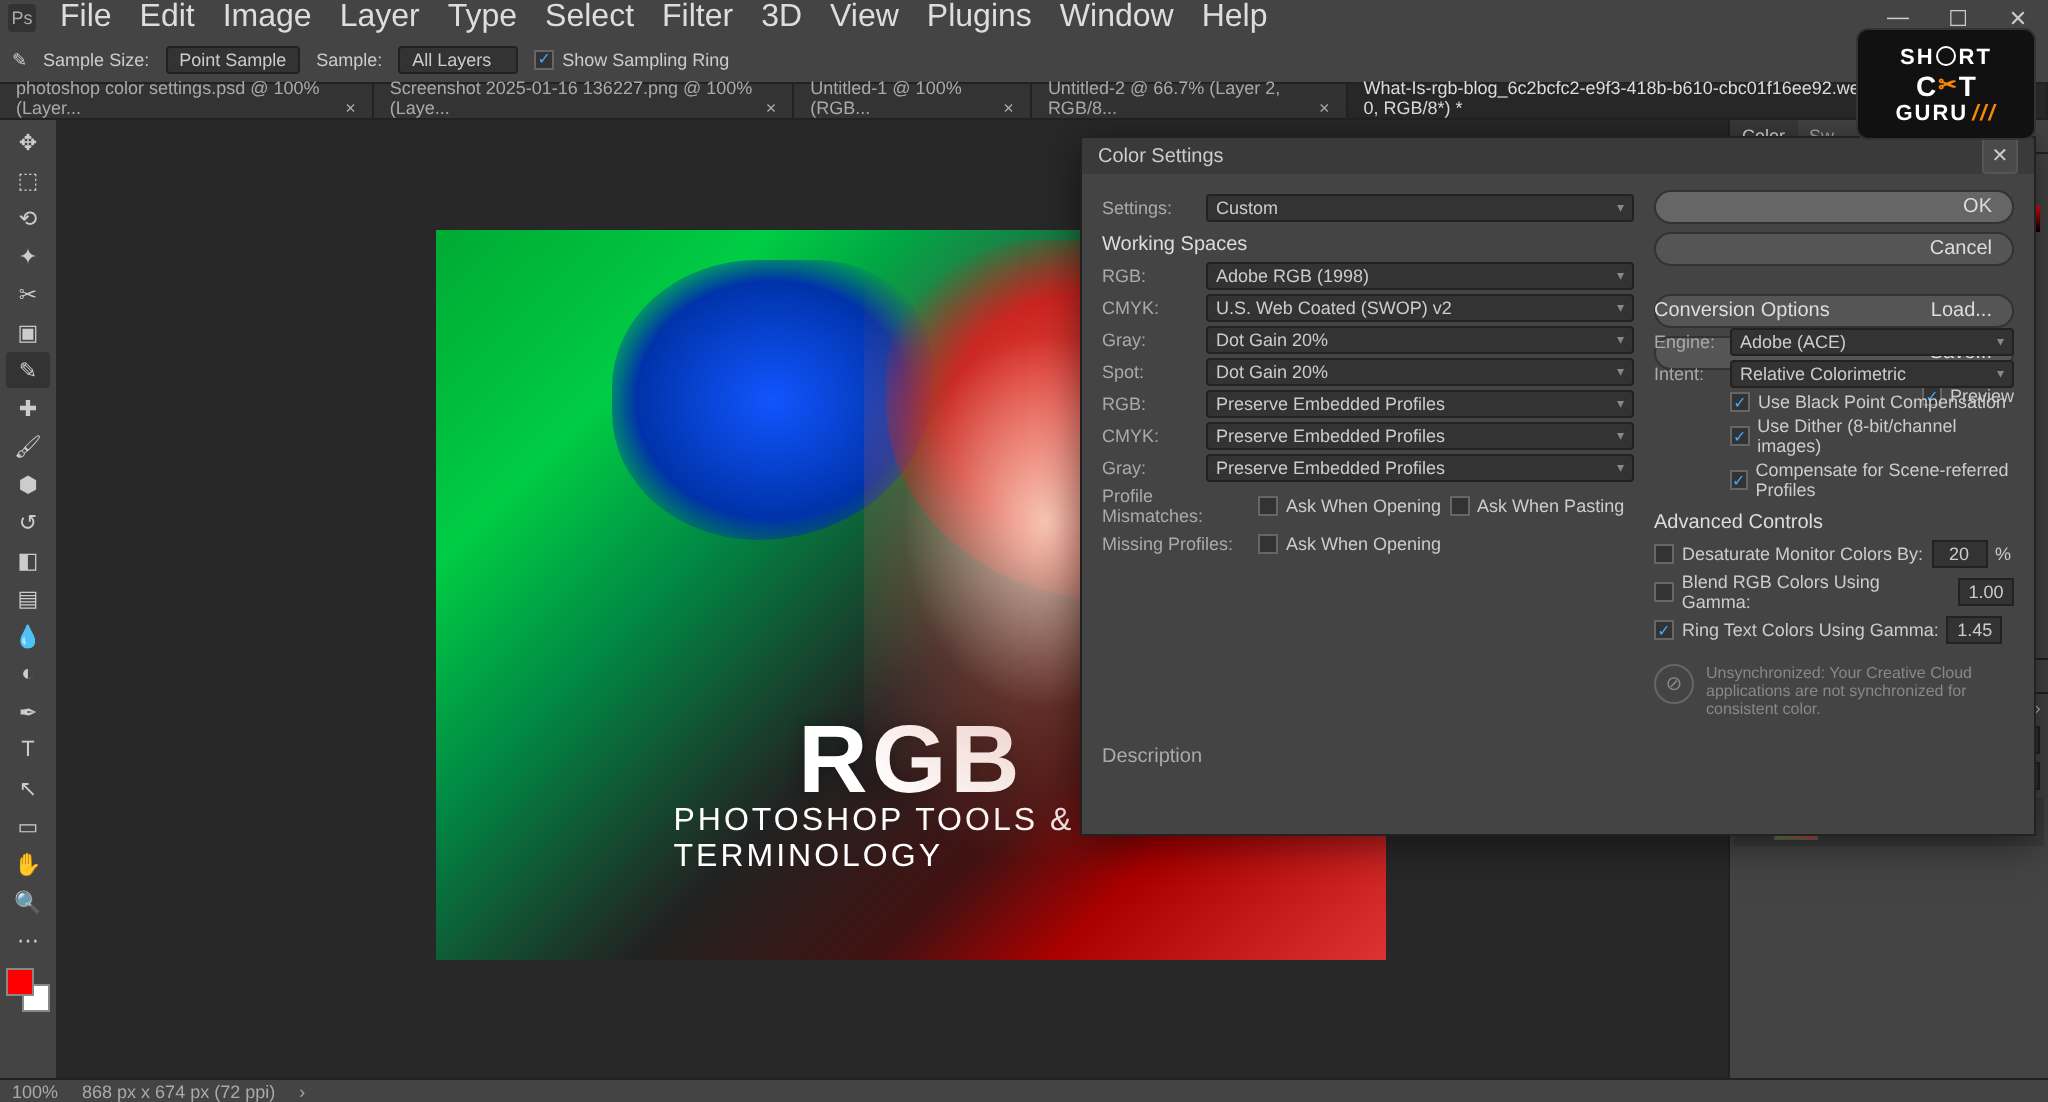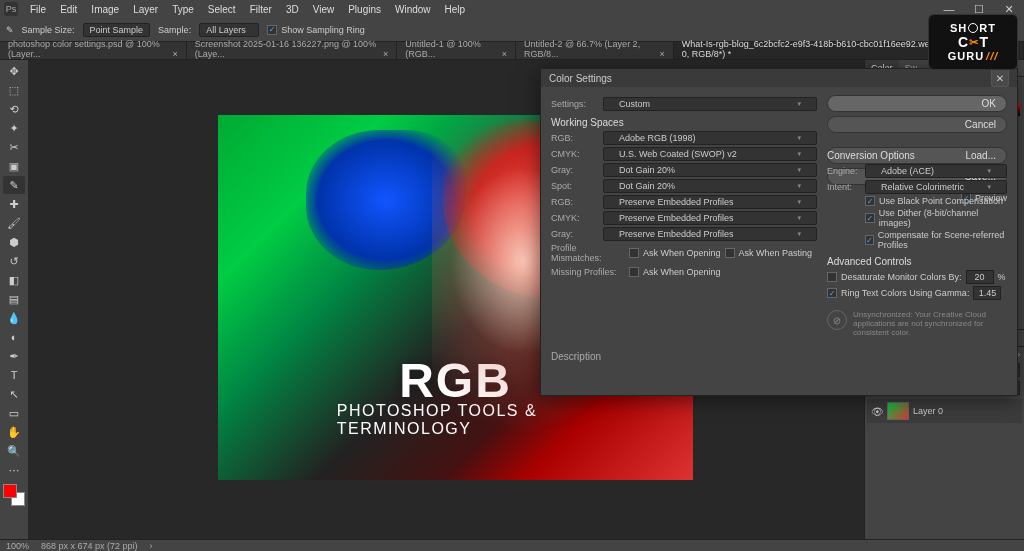--- a/index.html
+++ b/index.html
@@ -1,19 +1,19 @@
 <!DOCTYPE html>
 <html><head>
 <meta charset="utf-8">
 <style>
 * { margin: 0; padding: 0; box-sizing: border-box; font-family: "Segoe UI", Tahoma, sans-serif; }
 body { background: #323232; color: #ccc; font-size: 10px; overflow: hidden; width: 1024px; height: 551px; position: relative; }
 .menubar { background: #444; height: 18px; display: flex; align-items: center; padding: 0 4px; gap: 2px; }
 .menubar .logo { width: 14px; height: 14px; background: #333; border-radius: 2px; margin-right: 4px; display:flex;align-items:center;justify-content:center;font-size:9px;color:#aaa;}
-.menubar span { padding: 0 6px; font-size: 10px; color: #ddd; cursor: default; }
+.menubar span { padding: 0 6px; font-size: 16px; color: #ddd; cursor: default; }
 .winctrl { position: absolute; right: 0; top: 0; display: flex; }
 .winctrl div { width: 30px; height: 18px; display:flex;align-items:center;justify-content:center; color:#ccc; font-size:11px;}
 .optbar { background: #444; height: 24px; display: flex; align-items: center; padding: 0 6px; gap: 8px; border-bottom: 1px solid #222; font-size:9px; }
 .optbar .sel { background: #333; border: 1px solid #222; padding: 1px 6px; border-radius: 2px; min-width:60px;}
 .tabs { background: #333; height: 18px; display: flex; align-items: center; border-bottom: 1px solid #222; }
 .tab { padding: 0 8px; font-size: 9px; color: #aaa; height: 100%; display: flex; align-items: flex-end; border-right: 1px solid #222; gap:4px;}
 .tab.active { background: #282828; color: #ddd; }
 .tab .x { font-size: 9px; }
 .main { display: flex; height: calc(100% - 60px - 12px); }
 .toolbar { width: 28px; background: #444; display: flex; flex-direction: column; align-items: center; padding-top: 2px; gap: 1px; }
@@ -51,21 +51,21 @@
 .dlg-body { padding: 8px 10px; display: flex; gap: 10px; }
 .dlg-left { flex: 1.1; }
 .dlg-right { width: 180px; }
 .dlg-btns { display: flex; flex-direction: column; gap: 4px; margin-bottom: 10px; align-items: stretch;}
 .dlg-btn { background: #555; border: 1px solid #333; border-radius: 10px; padding: 2px 10px; font-size: 10px; color: #ddd; text-align: right; }
 .dlg-btn.primary { background: #666; }
 .sect-head { font-size: 10px; color: #ddd; margin: 6px 0 3px; }
 .frow { display: flex; align-items: center; margin: 2px 0; gap: 4px; font-size: 9px; }
 .frow .lbl { width: 48px; color: #aaa; }
 .frow .lbl.wide{width:74px;}
-.frow .sel2 { flex: 1; background: #333; border: 1px solid #222; padding: 1px 15px; border-radius: 2px; color:#ccc; display:flex;justify-content:space-between;align-items:center;}
+.frow .sel2 { flex: 1; background: #333; border: 1px solid #222; padding: 1px 4px; border-radius: 2px; color:#ccc; display:flex;justify-content:space-between;align-items:center;}
 .frow .sel2::after{content:"▾";font-size:7px;color:#888;}
 .chk { display: flex; align-items: center; gap: 4px; font-size: 9px; margin: 2px 0; color:#ccc;}
 .chk .box { width: 10px; height: 10px; border: 1px solid #666; background:#333; display:flex;align-items:center;justify-content:center;font-size:8px;color:#4af;}
 .num-in { width: 28px; background:#333;border:1px solid #222;color:#ccc;text-align:center; font-size:9px; padding:1px;}
 .desc-area { padding: 6px 10px 16px; font-size: 10px; color:#aaa; min-height: 50px; }
 .sync-note { display:flex; gap:6px; margin-top:10px; font-size:8px; color:#888; align-items:flex-start;}
 .sync-note .ic{width:20px;height:20px;border:1px solid #666;border-radius:50%;flex-shrink:0;display:flex;align-items:center;justify-content:center;font-size:10px;}
 .brand { position: absolute; right: 6px; top: 14px; width: 90px; height: 56px; background: #111; border-radius: 6px; z-index: 200; display: flex; flex-direction: column; align-items: center; justify-content: center; color: #fff; font-weight: bold; border:1px solid #333;}
 .brand .l1 { font-size: 11px; letter-spacing:1px;}
 .brand .l2 { font-size: 14px; display:flex;align-items:center;}
@@ -338,20 +338,25 @@
           <span>Compensate for Scene-referred Profiles</span>
         </div>
       <div class="sect-head">Advanced Controls</div>
       <div class="chk">
           <span class="box"></span>
           <span>Desaturate Monitor Colors By:</span>
           <input class="num-in" value="20" style="">
           <span>%</span>
         </div>
       <div class="chk">
+          <span class="box"></span>
+          <span>Blend RGB Colors Using Gamma:</span>
+          <input class="num-in" value="1.00" style="">
+        </div>
+      <div class="chk">
           <span class="box">✓</span>
           <span>Ring Text Colors Using Gamma:</span>
           <input class="num-in" value="1.45" style="">
         </div>
       <div class="sync-note">
           <span class="ic">⊘</span>
           <span>Unsynchronized: Your Creative Cloud applications are not synchronized for consistent color.</span>
         </div>
     </div>
   </div>

